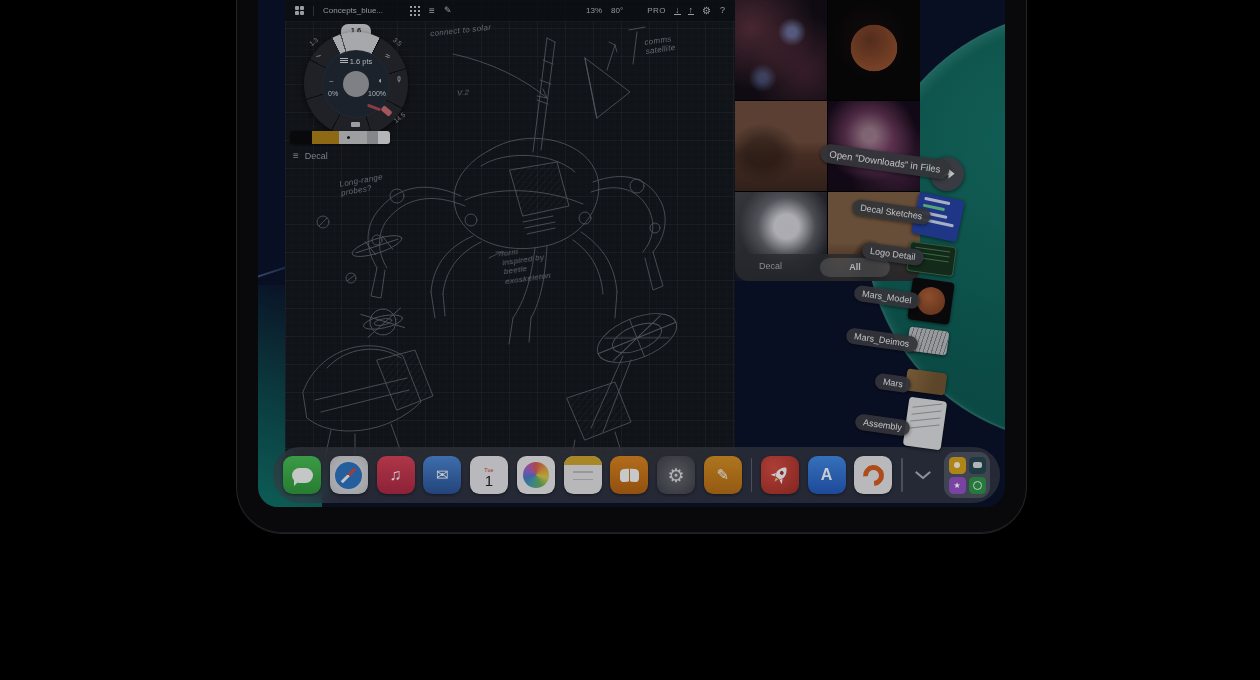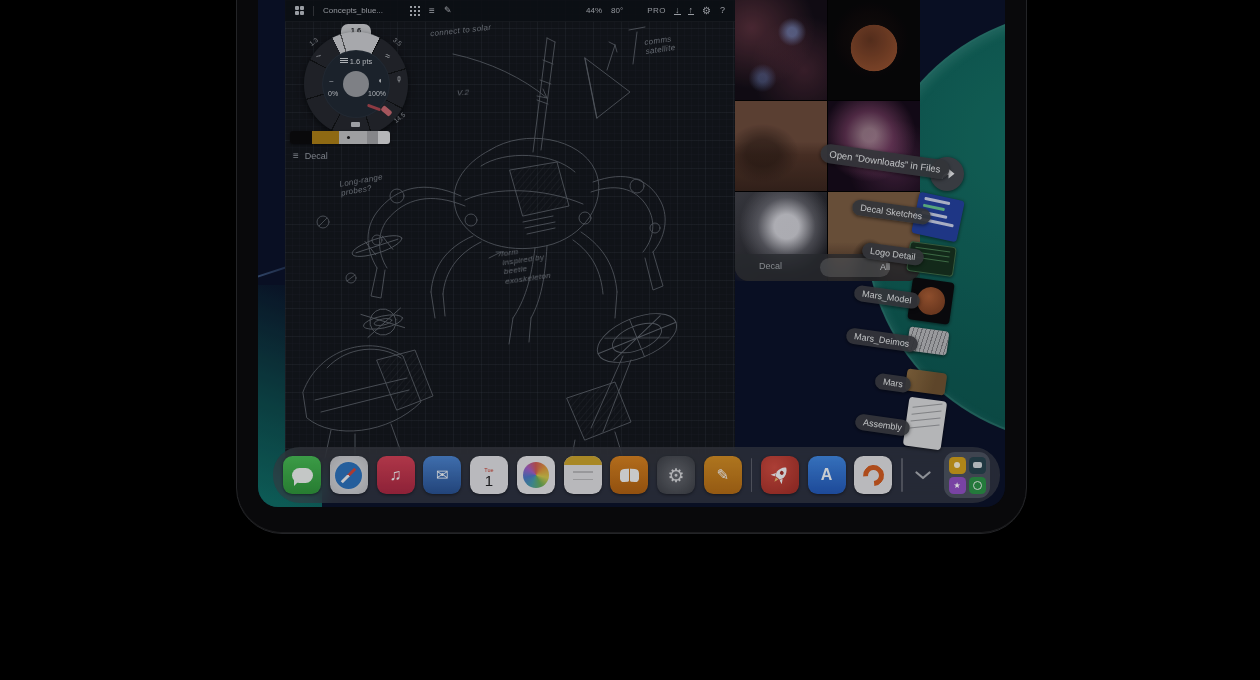--- a/index.html
+++ b/index.html
@@ -94,21 +94,21 @@
   .ph-voyager{background:
     radial-gradient(circle at 56% 38%, rgba(232,232,238,.85) 0 16%, rgba(165,165,175,.4) 38%, transparent 62%),
     linear-gradient(135deg, rgba(200,200,212,.22), rgba(32,33,38,1) 70%), #191a1f;}
   .ph-rover{background:
     radial-gradient(ellipse at 45% 84%, rgba(18,13,10,.95) 0 11%, transparent 28%),
     linear-gradient(180deg, #7a5c41 0 55%, #5d4330 72%, #2c201a 100%);}
   .ph-bar{position:absolute;left:0;right:0;bottom:0;height:27px;background:rgba(46,48,52,.74);
     backdrop-filter:blur(6px);z-index:3;}
   .ph-months{position:absolute;left:24px;top:7px;color:#9fa3a8;font-size:9px;}
   .ph-all{position:absolute;left:85px;top:4px;width:70px;height:19px;border-radius:10px;background:rgba(255,255,255,.16);
-    color:#d2d5d8;font-size:9px;text-align:right;line-height:19px;}
+    color:#d2d5d8;font-size:9px;text-align:center;line-height:19px;font-weight:bold;}
   
   .drag{position:absolute;inset:0;z-index:40;pointer-events:none;}
   .drag *{pointer-events:auto;}
   .pill{position:absolute;background:rgba(60,62,66,.94);color:#e3e5e7;font-size:9px;padding:3px 8px;
     border-radius:10px;white-space:nowrap;box-shadow:0 1px 4px rgba(0,0,0,.55);transform:rotate(8deg);}
   .pill.big{font-size:9.5px;padding:4px 9px;border-radius:12px;}
   .share-btn{position:absolute;left:672px;top:157px;width:34px;height:34px;border-radius:50%;background:#42464c;
     display:flex;align-items:center;justify-content:center;box-shadow:0 1px 4px rgba(0,0,0,.6);}
   .thumb{position:absolute;border-radius:4px;box-shadow:0 1px 4px rgba(0,0,0,.6);transform:rotate(8deg);overflow:hidden;}
   .t-decal{left:657px;top:196px;width:46px;height:42px;background:#23409c;transform:rotate(12deg);}
@@ -192,21 +192,21 @@
           </div>
         <div class="vdiv"></div>
         <span>Concepts_blue...</span>
         <span style="width:8px;"></span>
         <div class="dots9"></div>
         <span class="tb-ic">≡</span>
         <span class="tb-ic" style="font-size:9px;">✎</span>
       </div>
       <div style="flex:1;"></div>
       <div class="grp" style="padding-right:10px;">
-        <span>44%</span>
+        <span>13%</span>
         <span>80°</span>
         <span style="width:6px;"></span>
         <span class="pro">PRO</span>
         <span class="tb-ic tray">↓</span>
         <span class="tb-ic tray">↑</span>
         <span class="tb-ic">⚙</span>
         <span class="tb-ic" style="font-size:9px;">?</span>
       </div>
     </div>
 

